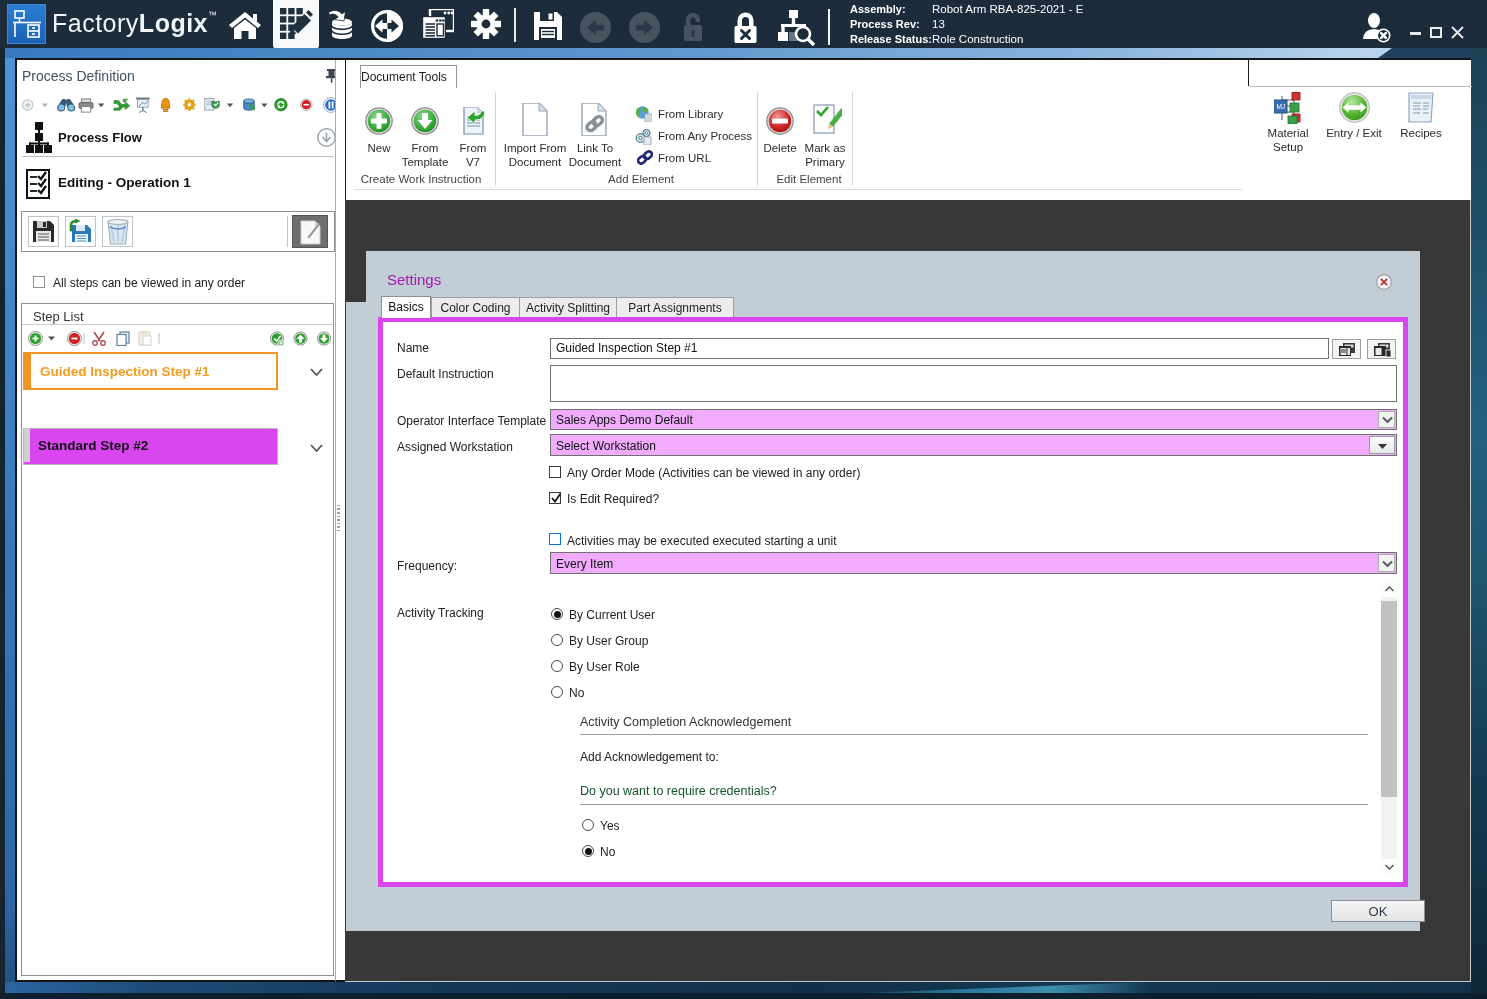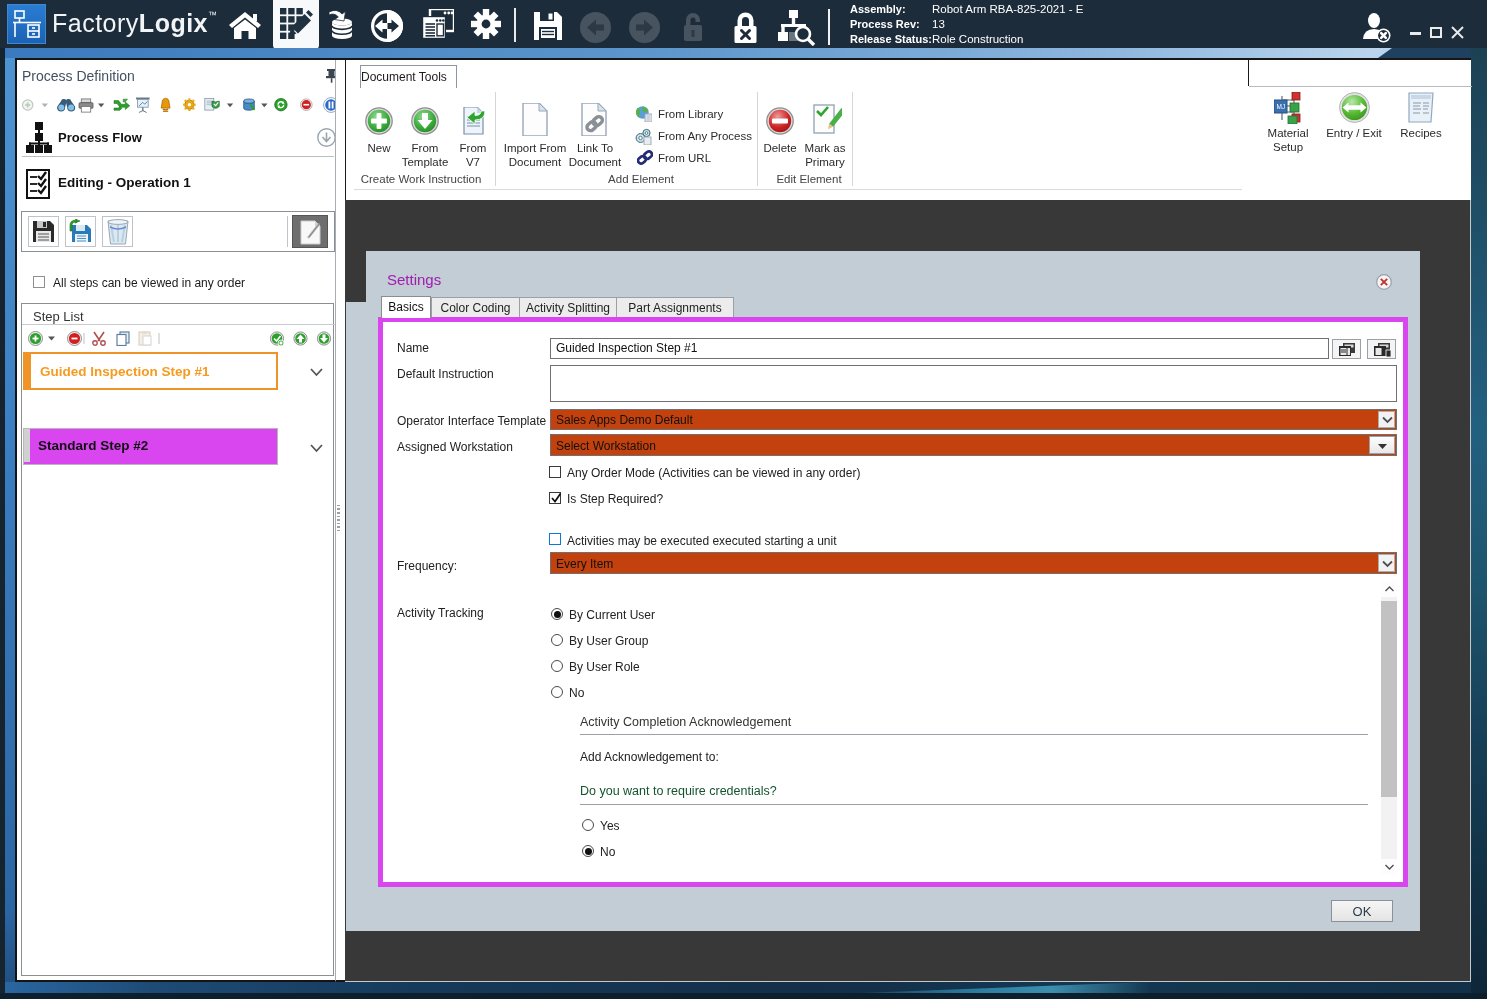--- a/index.html
+++ b/index.html
@@ -2,21 +2,21 @@
 <html><head><meta charset="utf-8"><title>FL</title><style>
 *{margin:0;padding:0;box-sizing:border-box}
 html,body{width:1487px;height:999px}
 body{position:relative;font-family:"Liberation Sans",sans-serif;background:#16242f;overflow:hidden;font-size:12px;color:#1a1a1a}
 .a{position:absolute}
 .sepv{position:absolute;width:1px;background:#d6d6d6}
 .lbl{position:absolute;font-size:12px;color:#222;white-space:nowrap}
 .cb{position:absolute;width:13px;height:13px;border:1px solid #3a3a3a;background:#fff}
 .rb{position:absolute;width:13px;height:13px;border:1px solid #4a4a4a;border-radius:50%;background:#fff}
 .rb.on::after{content:"";position:absolute;left:2px;top:2px;width:7px;height:7px;border-radius:50%;background:#111}
-.combo{position:absolute;background:#c2410c;border:1px solid #707070}
+.combo{position:absolute;background:#f0abfc;border:1px solid #707070}
 .combo .tx{position:absolute;left:5px;top:3px;font-size:12px;color:#111;white-space:nowrap}
 .combo .ab{position:absolute;right:1px;top:1px;bottom:1px;width:17px;background:#f2f2f2;border:1px solid #adadad}
 .chev{position:absolute}
 .glbl{position:absolute;font-size:11.5px;color:#2b2b2b;text-align:center;line-height:14px;white-space:nowrap}
 .ritem{position:absolute;font-size:11.5px;color:#2b2b2b;white-space:nowrap}
 </style></head>
 <body>
 
 <div class="a" style="left:1471px;top:48px;width:16px;height:951px;background:linear-gradient(180deg,#1c4153 0%,#226080 40%,#1e566f 55%,#153d54 75%,#0e2637 100%)"></div>
 <div class="a" style="left:0;top:993px;width:1487px;height:6px;background:#0d1f2d"></div>
@@ -704,21 +704,21 @@
           </svg>
       </div>
     </div>
     <div class="cb" style="left:166px;top:144px;width:12px;height:12px"></div>
     <div class="lbl" style="left:184px;top:144px">Any Order Mode (Activities can be viewed in any order)</div>
     <div class="cb" style="left:166px;top:170px;width:12px;height:12px">
       <svg class="a" style="left:0px;top:-1px" width="12" height="12" viewBox="0 0 12 12">
           <path d="M2 6 l3 3.5 L10.5 1.5" stroke="#111" stroke-width="1.7" fill="none"></path>
         </svg>
     </div>
-    <div class="lbl" style="left:184px;top:170px">Is Step Required?</div>
+    <div class="lbl" style="left:184px;top:170px">Is Edit Required?</div>
     <div class="cb" style="left:166px;top:211px;width:12px;height:12px;border-color:#0c77d8"></div>
     <div class="lbl" style="left:184px;top:212px">Activities may be executed executed starting a unit</div>
     <div class="lbl" style="left:14px;top:237px">Frequency:</div>
     <div class="combo" style="left:167px;top:230px;width:847px;height:22px">
       <div class="tx" style="top:4px">Every Item</div>
       <div class="ab">
           <svg class="chev" style="left:3px;top:5px" width="11" height="8" viewBox="0 0 11 8">
             <path d="M1 1.5 l4.5 4.5 4.5 -4.5" stroke="#505050" stroke-width="1.8" fill="none"></path>
           </svg>
         </div>
@@ -752,14 +752,14 @@
       <div class="a" style="left:0;top:278px;width:16px;height:16px;background:#fdfdfd">
         <svg class="a" style="left:4px;top:5px" width="9" height="6" viewBox="0 0 9 6">
             <path d="M0.5 1 L4.5 5 L8.5 1" stroke="#505050" stroke-width="1.4" fill="none"></path>
           </svg>
       </div>
     </div>
   </div>
 
   <div class="a" style="left:15px;top:45px;width:50px;height:22px;background:#fff;border:1px solid #8c8c8c;border-bottom:none;font-size:12px;color:#111;text-align:center;line-height:21px;z-index:3">Basics</div>
 
-  <div class="a" style="left:965px;top:649px;width:62px;height:22px;background:linear-gradient(180deg,#f5f5f5,#e4e4e4);border:1px solid #8a9199;font-size:13px;color:#2b3a4a;text-align:center;line-height:21px">OK</div>
+  <div class="a" style="left:965px;top:649px;width:94px;height:22px;background:linear-gradient(180deg,#f5f5f5,#e4e4e4);border:1px solid #8a9199;font-size:13px;color:#2b3a4a;text-align:center;line-height:21px">OK</div>
 </div>
 
 </body></html>

